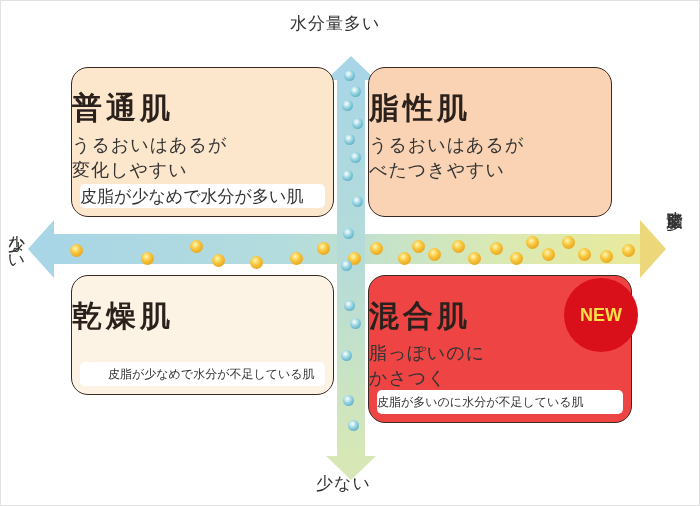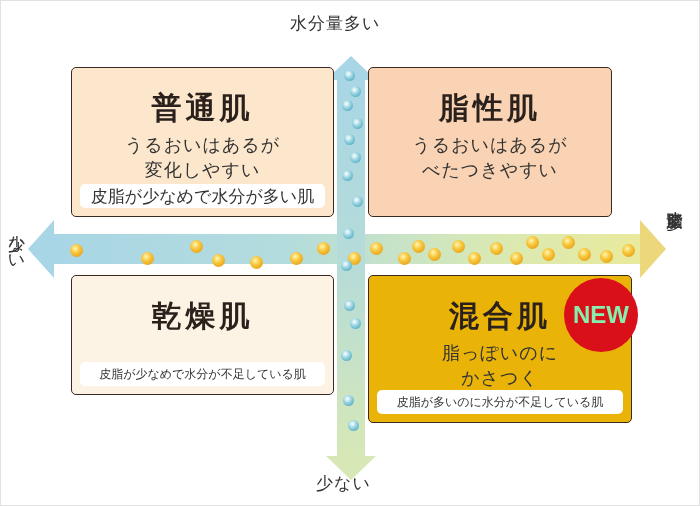--- a/index.html
+++ b/index.html
@@ -11,25 +11,25 @@
         background:linear-gradient(90deg,#a9d6e6 0%,#b3dcdd 40%,#d9e9b4 75%,#e9ea9c 100%);}
   .harrow-l{position:absolute;left:28px;top:220px;width:0;height:0;border-top:29px solid transparent;border-bottom:29px solid transparent;border-right:26px solid #a9d6e6;}
   .harrow-r{position:absolute;left:640px;top:220px;width:0;height:0;border-top:29px solid transparent;border-bottom:29px solid transparent;border-left:26px solid #ecd77a;}
   .vbar{position:absolute;left:337px;top:78px;width:28px;height:380px;
         background:linear-gradient(180deg,#a9d6e6 0%,#b6dcd8 50%,#d7e8b6 100%);}
   .varrow-t{position:absolute;left:326px;top:56px;width:0;height:0;border-left:25px solid transparent;border-right:25px solid transparent;border-bottom:24px solid #a9d6e6;}
   .varrow-b{position:absolute;left:326px;top:456px;width:0;height:0;border-left:25px solid transparent;border-right:25px solid transparent;border-top:24px solid #d7e8b6;}
   .dot{position:absolute;border-radius:50%;}
   .dot.oil{width:13px;height:13px;background:radial-gradient(circle at 40% 35%,#fff6b0 0%,#f7c53a 40%,#e0900c 100%);}
   .dot.water{width:11px;height:11px;background:radial-gradient(circle at 40% 35%,#ffffff 0%,#8fd0de 45%,#3f9bb3 100%);}
-  .box{position:absolute;border:1.5px solid #3b2a22;border-radius:5px;box-sizing:border-box;text-align:center;}
+  .box{position:absolute;border:1.5px solid #3b2a22;border-radius:17px;box-sizing:border-box;}
   .box .title{display:block;margin-top:22px;font-size:30px;font-weight:bold;color:#2b211c;letter-spacing:4px;line-height:36px;}
   .box .desc{display:block;margin-top:6px;font-size:18px;line-height:25px;color:#333;white-space:pre-line;letter-spacing:1px;}
   .box .note{position:absolute;left:8px;right:8px;bottom:8px;height:24px;background:#fff;border-radius:5px;font-size:17px;line-height:24px;color:#333;}
-  .new-badge{position:absolute;left:564px;top:278px;width:74px;height:74px;border-radius:50%;background:#d90f1a;color:#86efac;font-size:24px;font-weight:bold;line-height:74px;text-align:center;font-family:"Liberation Sans",sans-serif;}
+  .new-badge{position:absolute;left:564px;top:278px;width:74px;height:74px;border-radius:50%;background:#d90f1a;color:#fde047;font-size:18px;font-weight:bold;line-height:74px;text-align:center;font-family:"Liberation Sans",sans-serif;}
 </style>
 </head>
 <body>
 
 <div class="frame"></div>
 
 <div class="hbar"></div>
 <div class="harrow-l"></div>
 <div class="harrow-r"></div>
 <div class="vbar"></div>
@@ -92,23 +92,23 @@
 </div>
 
 <div class="box" style="left:368px;top:67px;width:244px;height:150px;background:#f9d3b3;">
   <span class="title">脂性肌</span>
   <span class="desc">うるおいはあるが
 べたつきやすい</span>
 </div>
 
 <div class="box" style="left:71px;top:275px;width:263px;height:120px;background:#fdf3e5;">
   <span class="title">乾燥肌</span>
-  <div class="note" style="font-size:12px;">皮脂が少なめで水分が不足している肌</div>
+  <div class="note" style="font-size:12px;padding-left:28px;">皮脂が少なめで水分が不足している肌</div>
 </div>
 
-<div class="box" style="left:368px;top:275px;width:264px;height:148px;background:#eab308;">
+<div class="box" style="left:368px;top:275px;width:264px;height:148px;background:#ef4444;">
   <span class="title">混合肌</span>
   <span class="desc">脂っぽいのに
 かさつく</span>
   <div class="note" style="font-size:12px;">皮脂が多いのに水分が不足している肌</div>
 </div>
 
 <div class="new-badge">NEW</div>
 
 </body></html>

